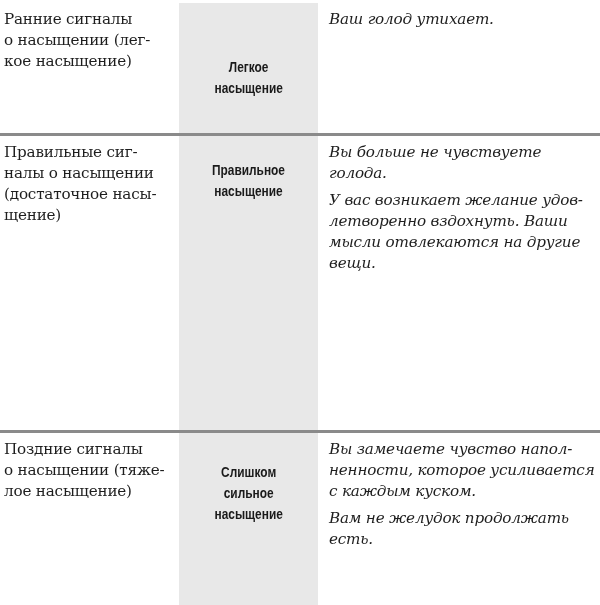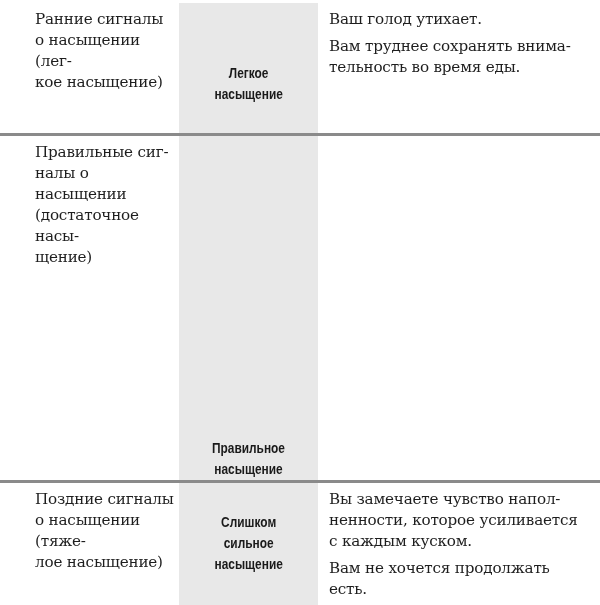--- a/index.html
+++ b/index.html
@@ -19,132 +19,135 @@
       position: absolute;
       left: 0;
       top: 3px;
       width: 600px;
     }
     .row {
       display: flex;
       position: relative;
     }
     .row.r1 { height: 130px; }
-    .row.r2 { height: 344px; }
+    .row.r2 { height: 294px; }
     .row.r3 { height: 177px; }
     .divider {
       height: 3px;
       background: #8a8a8a;
       width: 600px;
       position: relative;
       z-index: 2;
     }
     .col-signal {
       width: 179px;
       box-sizing: border-box;
       padding: 6px 4px 0 4px;
       font-size: 15.2px;
       line-height: 21px;
       letter-spacing: -0.2px;
     }
     .col-level {
       width: 139px;
       background: #e8e8e8;
       display: flex;
-      align-items: flex-end;
+      align-items: flex-start;
       justify-content: center;
       text-align: center;
       font-family: "Liberation Sans", "DejaVu Sans", sans-serif;
       font-weight: bold;
       font-size: 14.5px;
       line-height: 21px;
       color: #1a1a1a;
       transform-origin: center;
     }
     .col-level .lvl {
       display: inline-block;
       transform: scaleX(0.82);
       white-space: pre-line;
     }
-    .row.r1 .col-level { align-items: flex-start; padding-top: 12px; }
+    .row.r1 .col-level { align-items: flex-start; padding-top: 6px; }
     .row.r1 .col-level .lvl { margin-top: 48px; }
     .row.r2 .col-level .lvl { margin-top: 24px; }
     .row.r3 .col-level { align-items: flex-start; }
     .row.r3 .col-level .lvl { margin-top: 29px; }
     .col-signs {
       flex: 1;
       box-sizing: border-box;
       padding: 6px 4px 4px 11px;
       font-size: 15.2px;
       line-height: 21px;
       letter-spacing: -0.2px;
+      font-style: italic;
     }
     .sign {
       margin: 0 0 6px 0;
       white-space: pre-line;
     }
     .signal-text {
       white-space: pre-line;
-      margin-left: 31px;
     }
   </style>
 </head>
 <body>
 
 <div class="table">
 
   <div class="row r1">
     <div class="col-signal">
       <div class="signal-text">Ранние сигналы
 о насыщении (лег-
 кое насыщение)</div>
     </div>
     <div class="col-level">
       <span class="lvl">Легкое
 насыщение</span>
     </div>
     <div class="col-signs">
       <p class="sign">Ваш голод утихает.</p>
-      <p class="sign">Вам труднее сохранять внима-
-тельность во время еды.</p>
     </div>
   </div>
 
   <div class="divider"></div>
 
   <div class="row r2">
     <div class="col-signal">
       <div class="signal-text">Правильные сиг-
 налы о насыщении
 (достаточное насы-
 щение)</div>
     </div>
     <div class="col-level">
       <span class="lvl">Правильное
 насыщение</span>
     </div>
     <div class="col-signs">
+      <p class="sign">Вы больше не чувствуете голода.</p>
+      <p class="sign">У вас возникает желание удов-
+летворенно вздохнуть. Ваши
+мысли отвлекаются на другие
+вещи.</p>
     </div>
   </div>
 
   <div class="divider"></div>
 
   <div class="row r3">
     <div class="col-signal">
       <div class="signal-text">Поздние сигналы
 о насыщении (тяже-
 лое насыщение)</div>
     </div>
     <div class="col-level">
       <span class="lvl">Слишком
 сильное
 насыщение</span>
     </div>
     <div class="col-signs">
       <p class="sign">Вы замечаете чувство напол-
 ненности, которое усиливается
 с каждым куском.</p>
-      <p class="sign">Вам не хочется продолжать
+      <p class="sign">Вам не желудок продолжать
 есть.</p>
     </div>
   </div>
 
 </div>
 
 </body></html>

